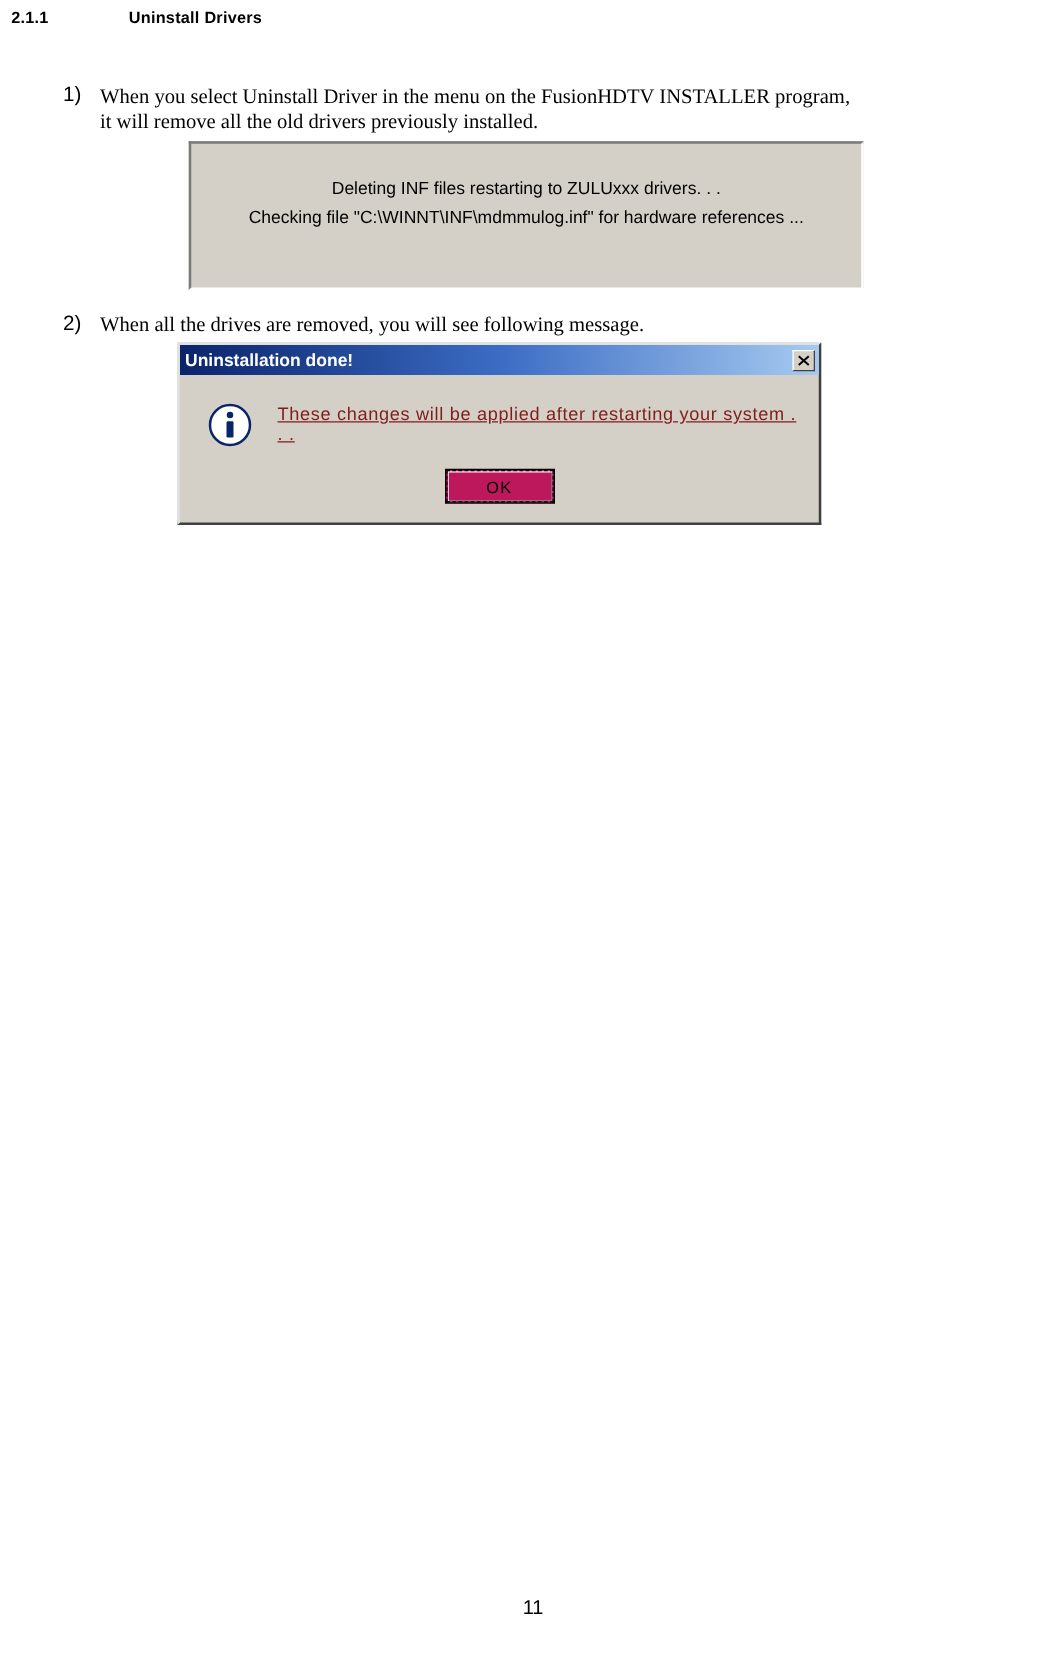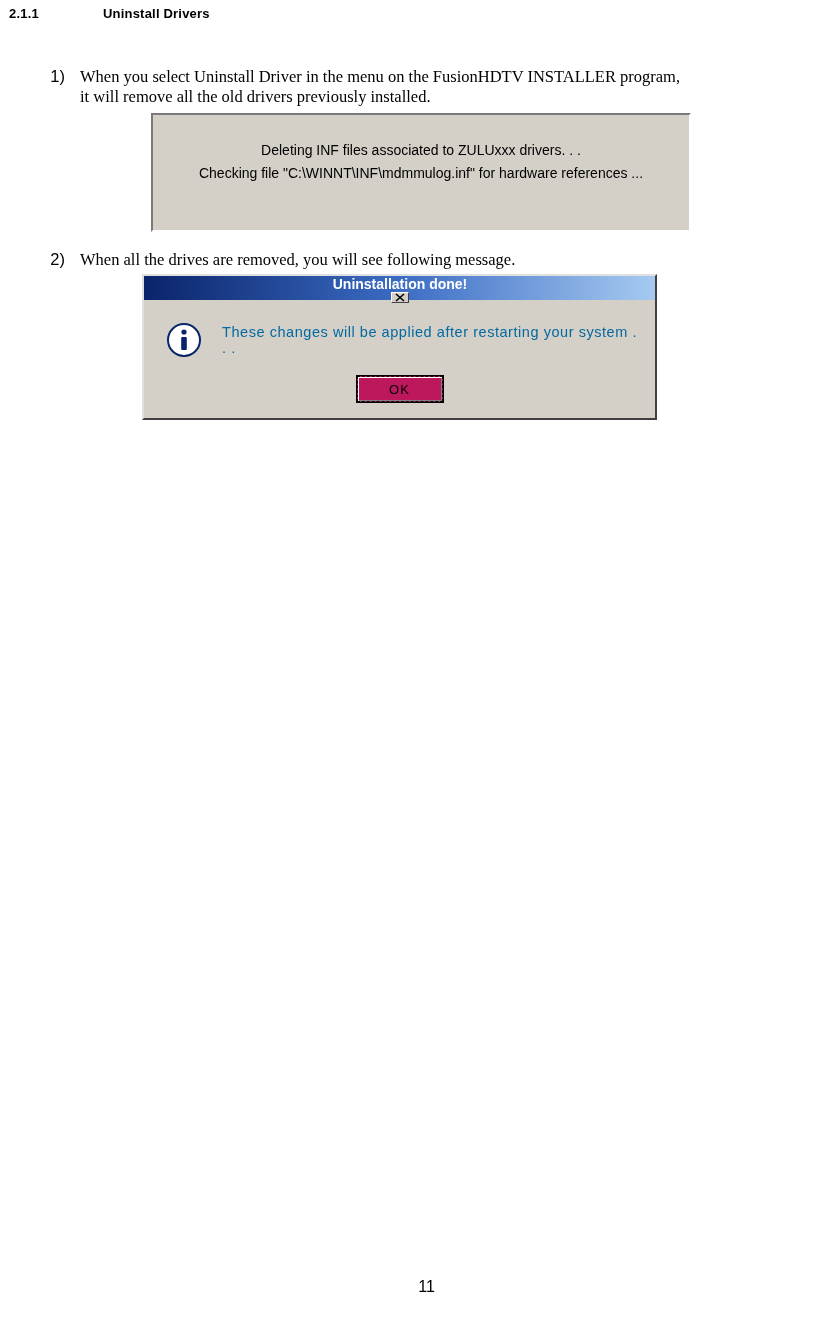--- a/index.html
+++ b/index.html
@@ -47,37 +47,37 @@
       border-right: 2px solid #404040;
       border-bottom: 2px solid #404040;
       font-family: "Tahoma","MS Sans Serif",sans-serif;
     }
     .titlebar {
       display: flex; align-items: center;
       height: 24px;
       background: linear-gradient(to right, #0a246a 0%, #3b6cc4 50%, #a6caf0 100%);
       color: #fff; font-size: 14px; font-weight: bold;
       padding: 0 3px 0 4px;
-      flex-direction: column;
     }
     .titlebar-text { flex: 1 1 auto; }
     .close-btn {
       width: 18px; height: 17px;
       background: #d4d0c8;
       border-top: 1px solid #fff; border-left: 1px solid #fff;
       border-right: 1px solid #404040; border-bottom: 1px solid #404040;
       display: flex; align-items: center; justify-content: center;
       font-size: 12px; color: #000; line-height: 1;
     }
     .close-btn svg { display: block; }
     .dialog-body {
       display: flex; align-items: center;
       padding: 22px 16px 10px 22px;
-      font-size: 14.5px; color: #0369a1;
+      font-size: 14.5px; color: #7f1d1d;
       letter-spacing: 0.55px;
+      text-decoration: underline;
     }
     .info-icon { flex: 0 0 36px; height: 36px; margin-right: 20px; }
     .dialog-message { flex: 1 1 auto; }
     .dialog-actions { text-align: center; padding: 8px 0 16px; }
     .ok-btn {
       display: inline-block;
       width: 86px; height: 26px;
       background: #be185d;
       border: 1px dashed #000;
       box-shadow: inset 1px 1px 0 #fff, inset -1px -1px 0 #808080, 0 0 0 1px #000;
@@ -107,21 +107,21 @@
       <div class="item-row">
         <span class="item-num">1)</span>
         <span class="item-gap"></span>
         <span class="item-text">
           <span>When you select Uninstall Driver in the menu on the FusionHDTV INSTALLER program,</span>
           <span class="line2">it will remove all the old drivers previously installed.</span>
         </span>
       </div>
 
       <div class="panel1">
-        <span class="l1">Deleting INF files associated to ZULUxxx drivers. . .</span>
+        <span class="l1">Deleting INF files restarting to ZULUxxx drivers. . .</span>
         <span class="l2">Checking file "C:\WINNT\INF\mdmmulog.inf" for hardware references ...</span>
       </div>
     </div>
 
     <div class="item item2">
       <div class="item-row">
         <span class="item-num">2)</span>
         <span class="item-gap"></span>
         <span class="item-text">
           <span>When all the drives are removed, you will see following message.</span>

